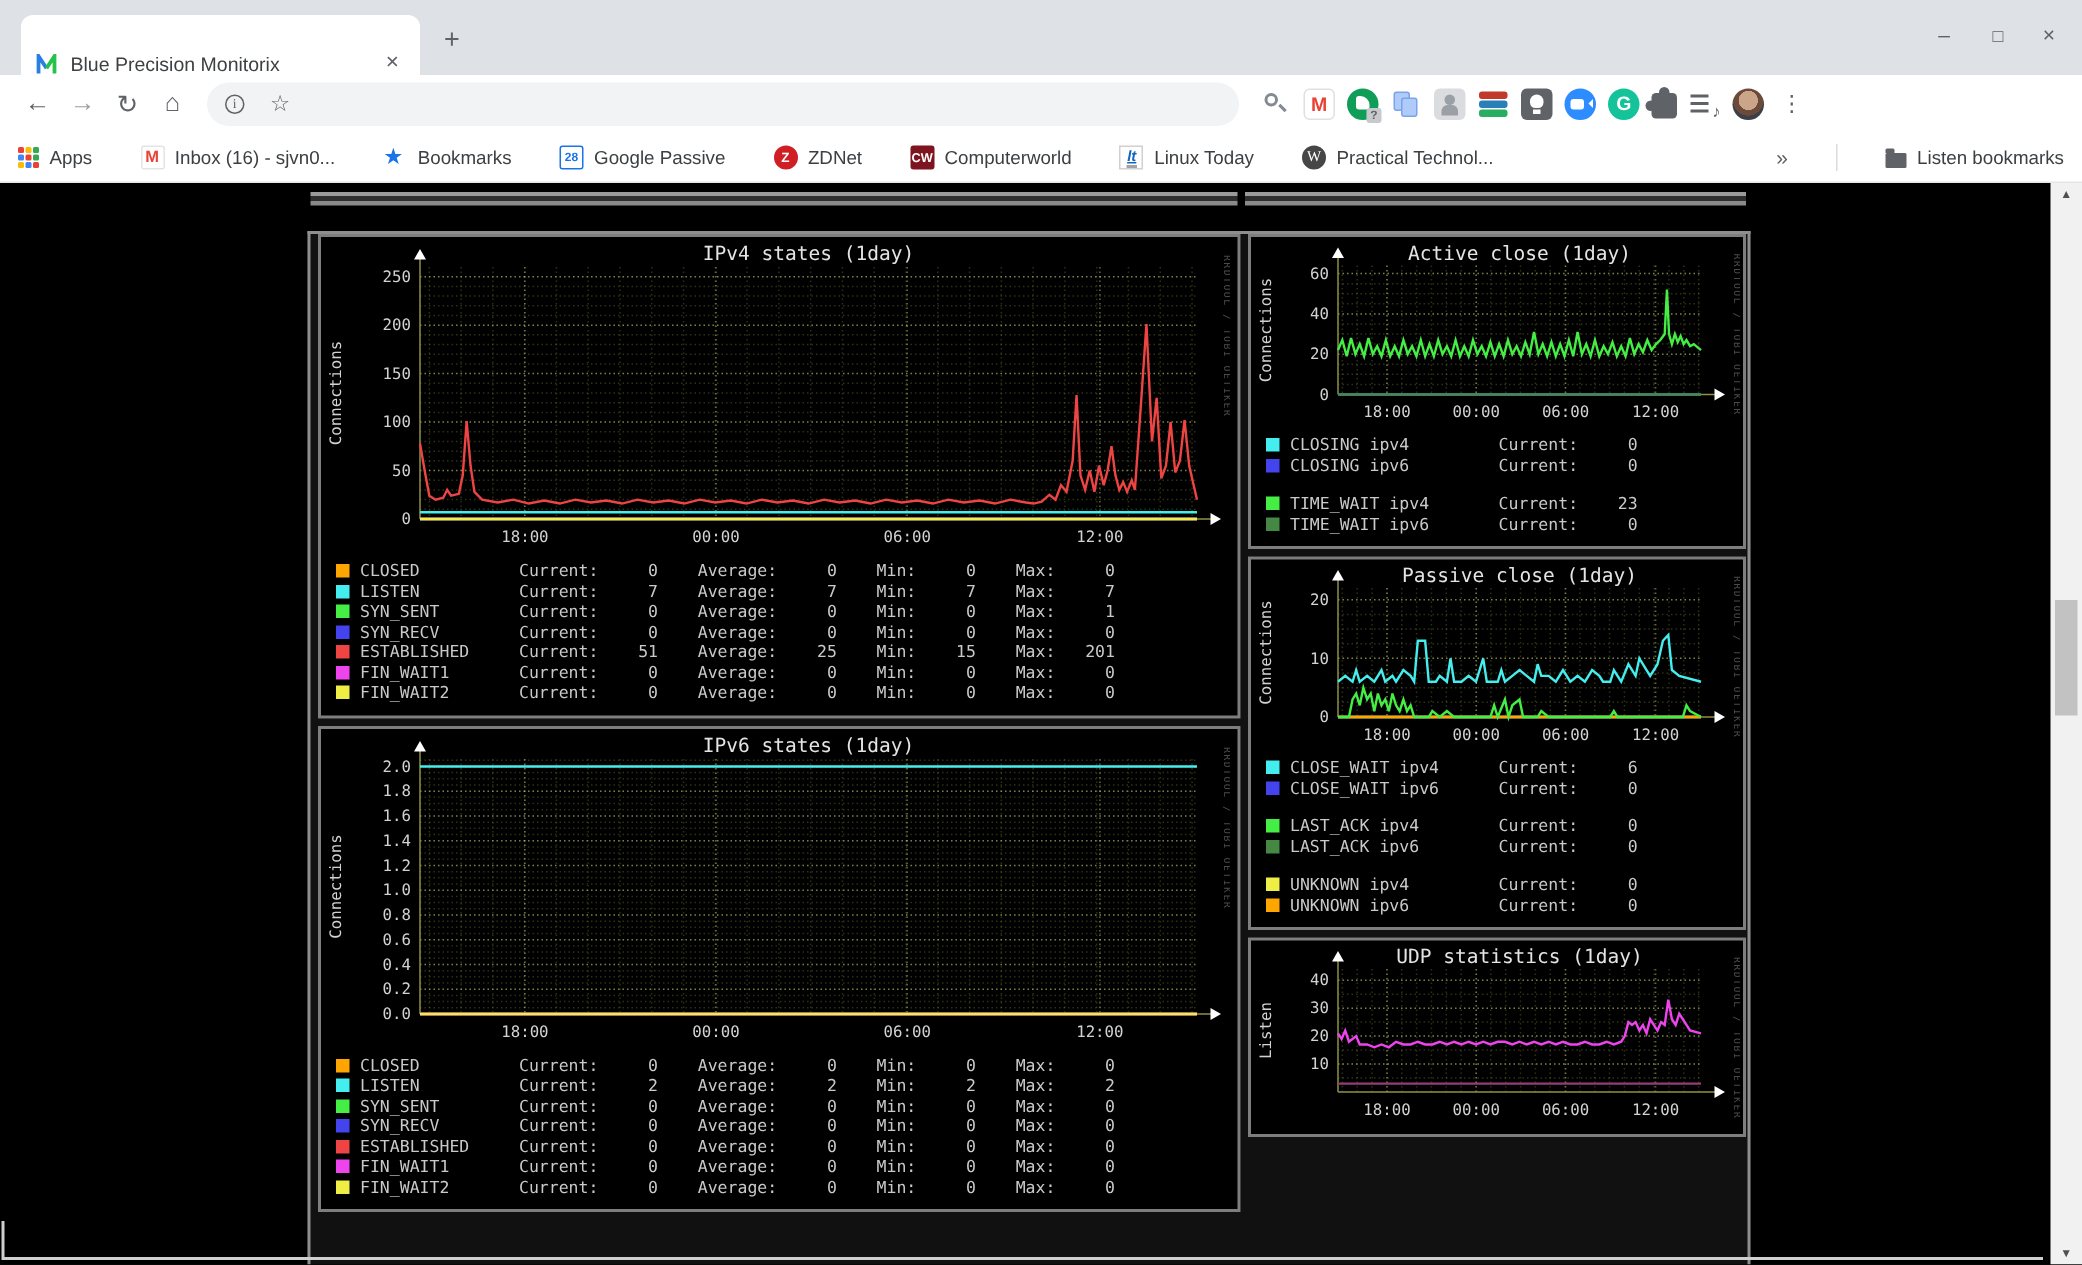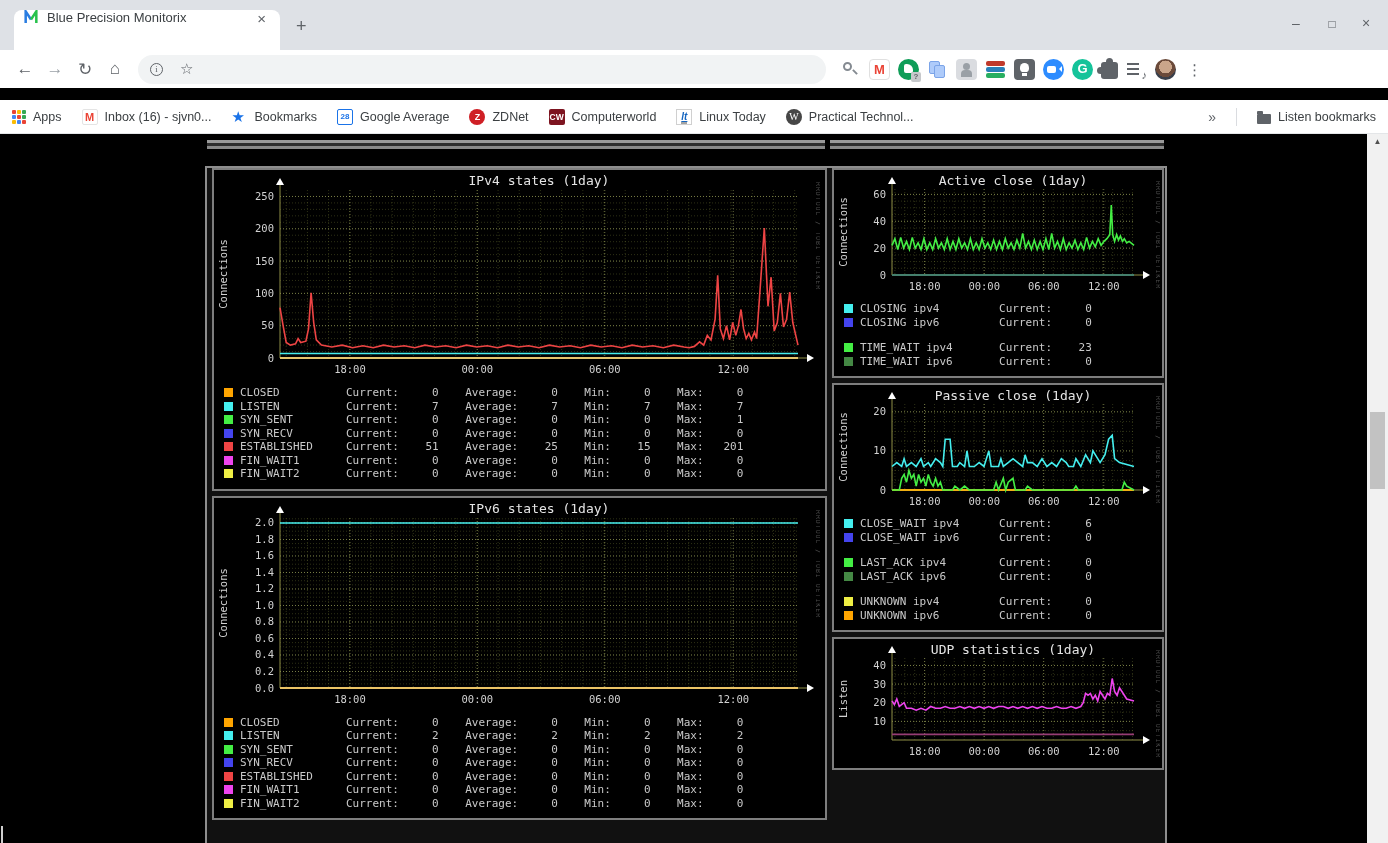--- a/index.html
+++ b/index.html
@@ -5,21 +5,21 @@
   * { box-sizing: border-box; }
   html,body { margin:0; padding:0; }
   body {
     width:1388px; height:843px; overflow:hidden;
     font-family:"Liberation Sans", sans-serif;
     background:#000;
   }
   
   .titlebar { height:50px; background:#dee1e6; position:relative; }
   .tab { position:absolute; left:14px; top:10px; width:266px; height:40px;
-         background:#fff; border-radius:8px 8px 0 0; display:flex; align-items:flex-start;
+         background:#fff; border-radius:8px 8px 0 0; display:flex; align-items:flex-end;
          padding:0 10px; }
   .tab-title { font-size:13px; color:#3c4043; flex:1; white-space:nowrap; overflow:hidden; }
   .tab-close { color:#5f6368; font-size:15px; padding:0 4px; }
   .newtab { position:absolute; left:296px; top:16px; font-size:18px; color:#5f6368; }
   .wctl { position:absolute; top:15px; color:#5f6368; font-size:14px; width:20px; text-align:center; }
   .wmin { right:82px; } .wmax { right:46px; font-size:12px; top:17px; } .wclose { right:12px; }
 
   .toolbar { height:38px; background:#fff; display:flex; align-items:center; padding:0 10px; }
   .nav-ic { width:30px; text-align:center; font-size:17px; color:#5f6368; flex:none; }
   .nav-fwd { color:#9aa0a6; }
@@ -60,22 +60,22 @@
   .xi-puzzle { background:#5f6368; border-radius:3px; width:17px; height:17px; margin-top:2px; }
   .xi-puzzle i { position:absolute; left:5px; top:-4px; width:7px; height:7px; background:#5f6368; border-radius:50%; display:block; }
   .xi-puzzle b { position:absolute; left:-4px; top:5px; width:7px; height:7px; background:#5f6368; border-radius:50%; display:block; }
   .xi-list { color:#5f6368; font-size:15px; line-height:21px; text-align:center; }
   .xi-list i { position:absolute; left:1px; top:4px; width:12px; height:2px; background:#5f6368; box-shadow:0 5px 0 #5f6368, 0 10px 0 #5f6368; display:block; }
   .xi-list b { position:absolute; right:0px; top:6px; font-size:11px; font-style:normal; }
   .xi-avatar { border-radius:50%; background:radial-gradient(circle at 50% 38%, #caa58a 0 38%, #6b4a3a 39% 60%, #3a3f4a 61%); }
   .xi-dots { color:#5f6368; font-size:15px; text-align:center; line-height:21px; }
 
   .bookbar { height:34px; background:#fff; border-bottom:1px solid #e4e6e8;
-             display:flex; align-items:center; padding:0 12px; gap:20px;
-             font-size:12.5px; color:#3c4043;margin-top:12px; }
+             display:flex; align-items:center; padding:0 12px; gap:32px;
+             font-size:12.5px; color:#3c4043; }
   .bm { display:flex; align-items:center; gap:7px; white-space:nowrap; }
   .bi { width:16px; height:16px; flex:none; position:relative; font-style:normal; }
   .bi-apps { display:grid; grid-template-columns:repeat(3,4px); grid-auto-rows:4px; gap:1px; width:14px; height:14px; margin-top:1px; }
   .bi-apps i { border-radius:1px; }
   .bi-gmail { background:#fff; border:1px solid #e4e4e4; border-radius:2px; color:#ea4335; font-weight:bold; font-size:11px; line-height:14px; text-align:center; }
   .bi-star { color:#1a73e8; font-size:15px; line-height:16px; }
   .bi-cal { background:#fff; border:1.5px solid #1a73e8; border-radius:2px; color:#1a73e8; font-weight:bold; font-size:8px; line-height:13px; text-align:center; }
   .bi-zdnet { background:#cf1f25; border-radius:50%; color:#fff; font-weight:bold; font-size:9px; line-height:16px; text-align:center; }
   .bi-cw { background:#7d1420; border-radius:2px; color:#fff; font-weight:bold; font-size:8.5px; line-height:16px; text-align:center; }
   .bi-lt { background:#fff; border:1px solid #d0d0d0; color:#1565c0; font-weight:bold; font-style:italic; font-size:10px; line-height:14px; text-align:center; }
@@ -208,21 +208,21 @@
       <div class="bm">
         <i class="bi bi-gmail">M</i>
         <span>Inbox (16) - sjvn0...</span>
       </div>
       <div class="bm">
         <i class="bi bi-star">★</i>
         <span>Bookmarks</span>
       </div>
       <div class="bm">
         <i class="bi bi-cal">28</i>
-        <span>Google Average</span>
+        <span>Google Passive</span>
       </div>
       <div class="bm">
         <i class="bi bi-zdnet">Z</i>
         <span>ZDNet</span>
       </div>
       <div class="bm">
         <i class="bi bi-cw">CW</i>
         <span>Computerworld</span>
       </div>
       <div class="bm">

